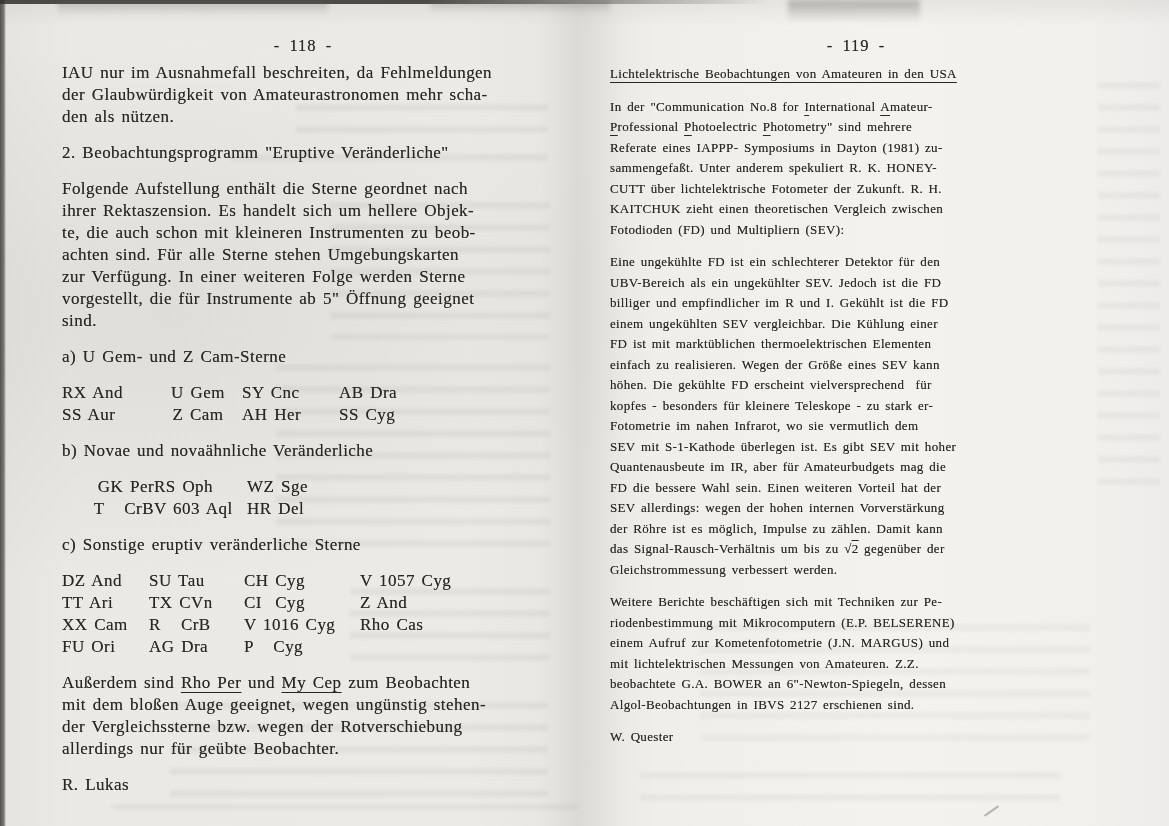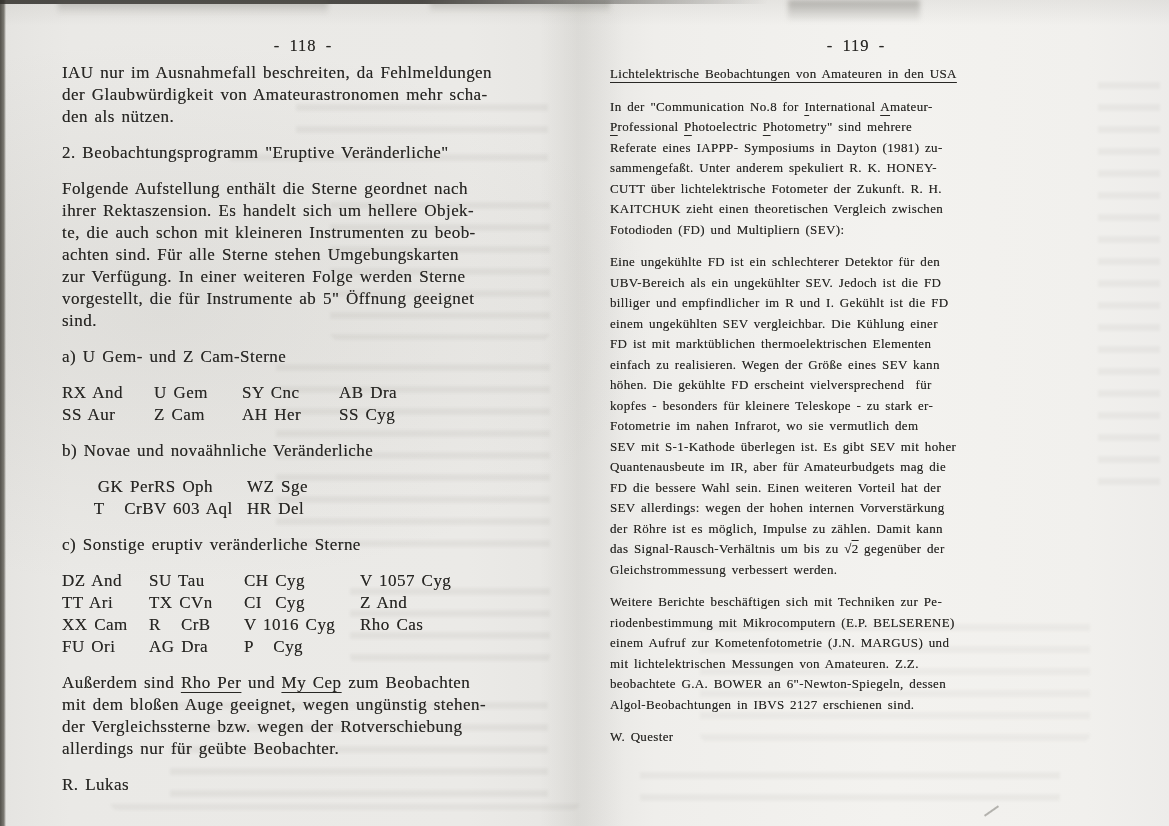--- a/index.html
+++ b/index.html
@@ -56,21 +56,21 @@
   .pagebody{position:absolute;left:0;right:0;}
   .page[data-page="0"] .pagebody{top:62px;font-size:17px;line-height:22px;letter-spacing:.45px;word-spacing:2px;}
   .page[data-page="1"] .pagebody{top:64px;font-size:13px;line-height:20.5px;letter-spacing:.35px;word-spacing:2px;}
   .par{margin:0 0 14px 0;}
   .page[data-page="1"] .par{margin-bottom:12px;}
   .ln{white-space:pre;}
   .u{text-decoration:underline;text-decoration-thickness:1.2px;text-underline-offset:3.5px;}
   .ov{text-decoration:overline;text-decoration-thickness:1.2px;}
   .tbl .row{display:flex;}
   .cell{white-space:pre;display:inline-block;}
-  .tbl-a .c0{width:92px;} .tbl-a .c1{width:88px;} .tbl-a .c2{width:97px;}
+  .tbl-a .c0{width:92px;} .tbl-a .c1{width:88px;text-align:center;} .tbl-a .c2{width:97px;}
   .tbl-b .c0{width:92px;text-align:right;} .tbl-b .c1{width:93px;}
   .tbl-c .c0{width:87px;} .tbl-c .c1{width:95px;} .tbl-c .c2{width:116px;}
   
   .pagebody,.pagenum{text-shadow:0 0 .4px rgba(40,39,36,.55);}
 </style>
 </head>
 <body>
 
 <div class="scan">
   <div class="edge-left"></div>

